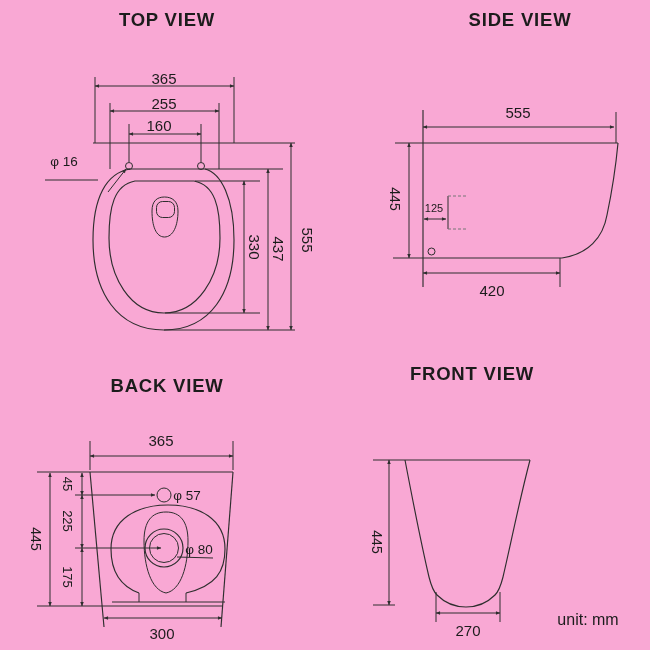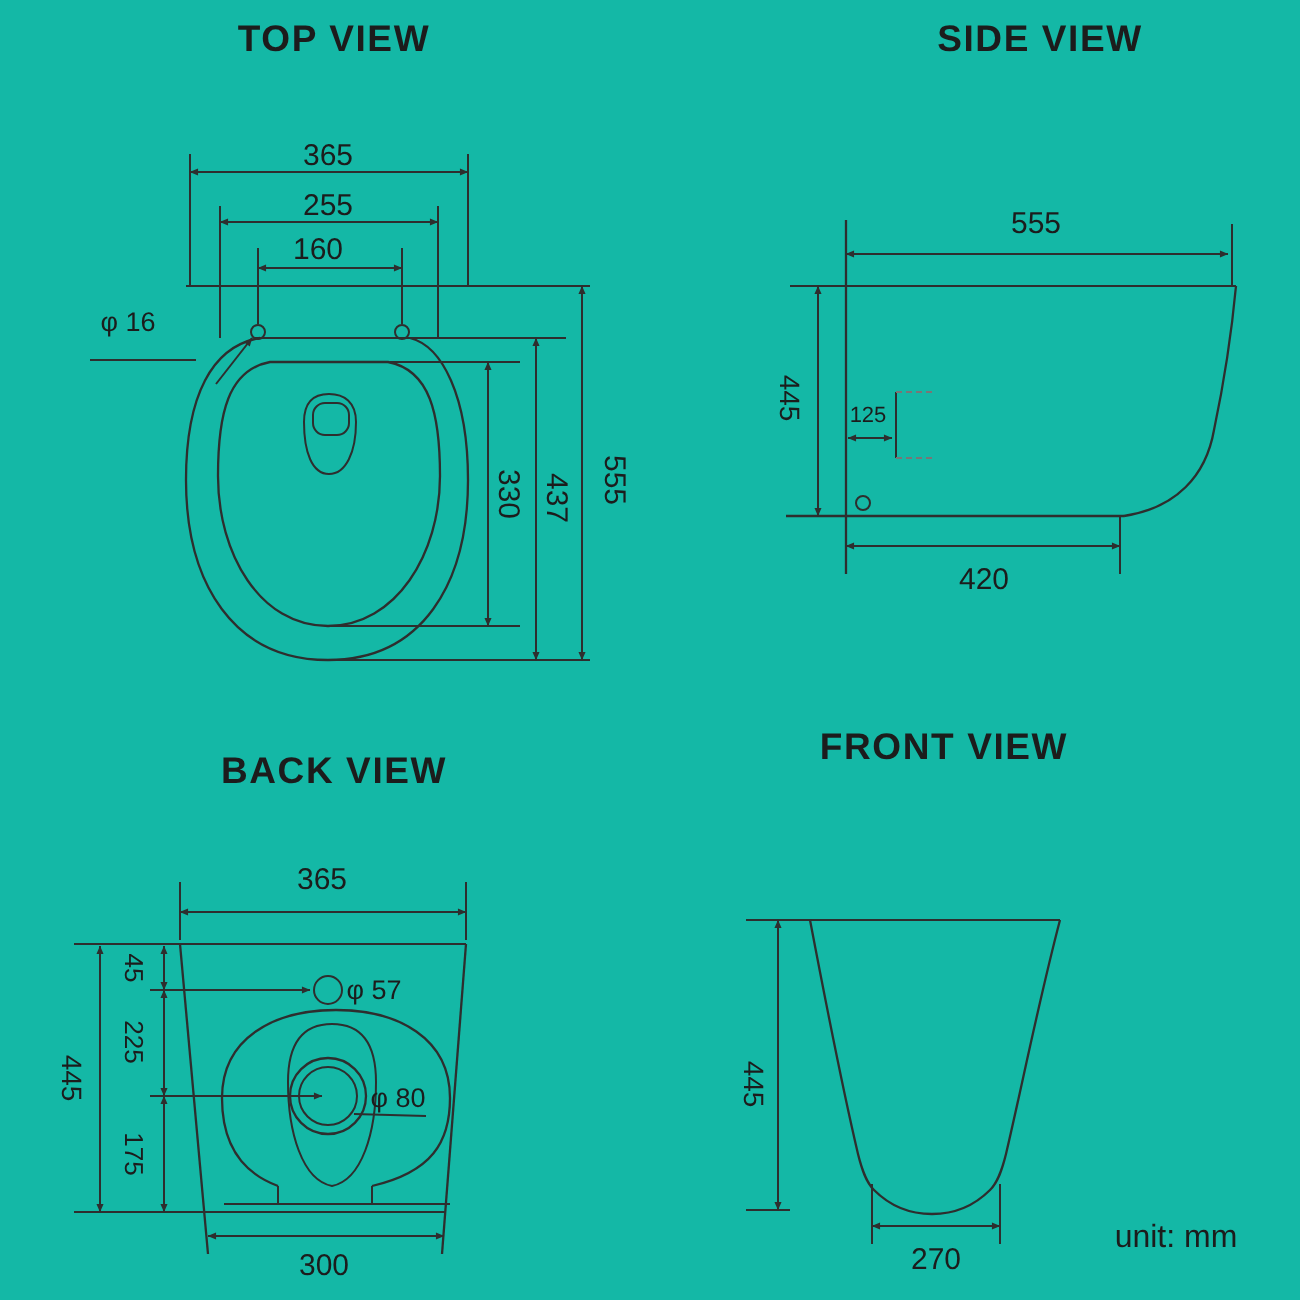--- a/index.html
+++ b/index.html
@@ -1,16 +1,16 @@
 <!DOCTYPE html>
 <html><head>
 <meta charset="utf-8">
 <style>
   html,body { margin:0; padding:0; background:#ffffff; }
-  .canvas { position:relative; width:650px; height:650px; background:#14b8a6; overflow:hidden; }
+  .canvas { position:relative; width:650px; height:650px; background:#f9a8d4; overflow:hidden; }
   svg { display:block; }
   text {
     font-family: "Liberation Sans", "DejaVu Sans", sans-serif;
     fill:#1c1c1c;
   }
   .view-title { font-size:18.5px; font-weight:bold; letter-spacing:0.8px; }
   .dim  { font-size:15px; }
   .dim-md { font-size:14px; }
   .dim-sm { font-size:13px; }
   .dim-xs { font-size:11px; }

